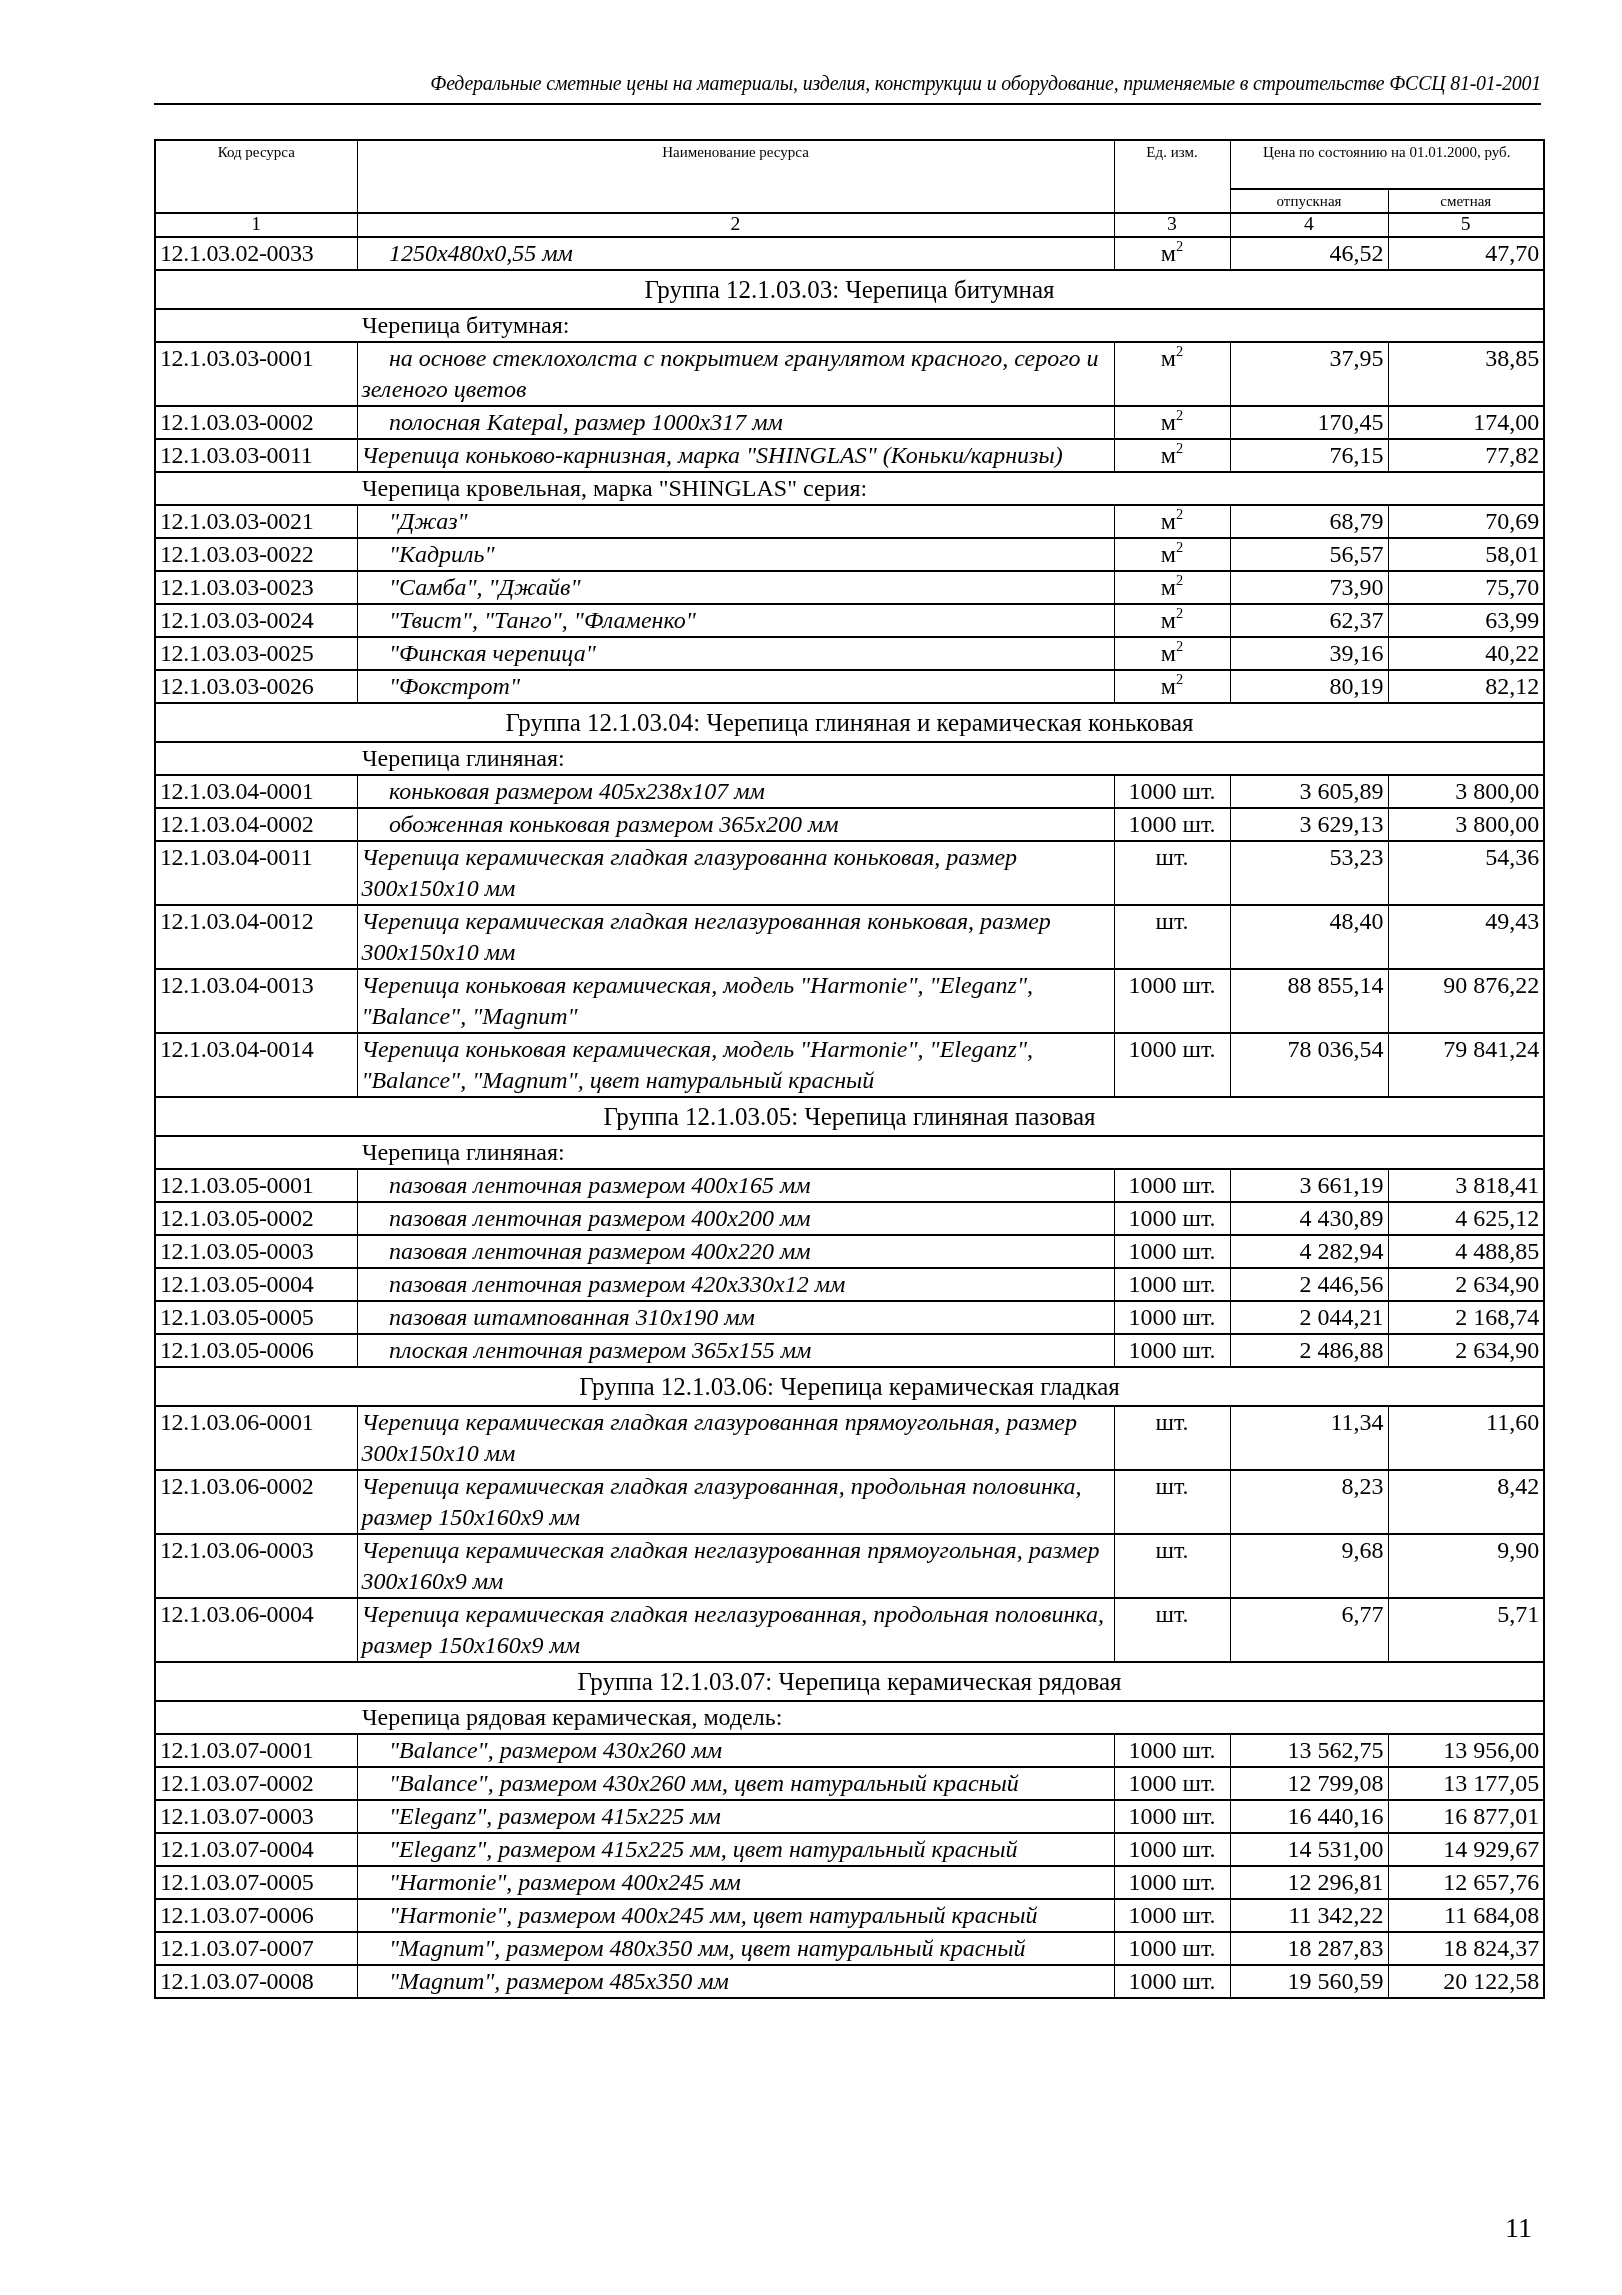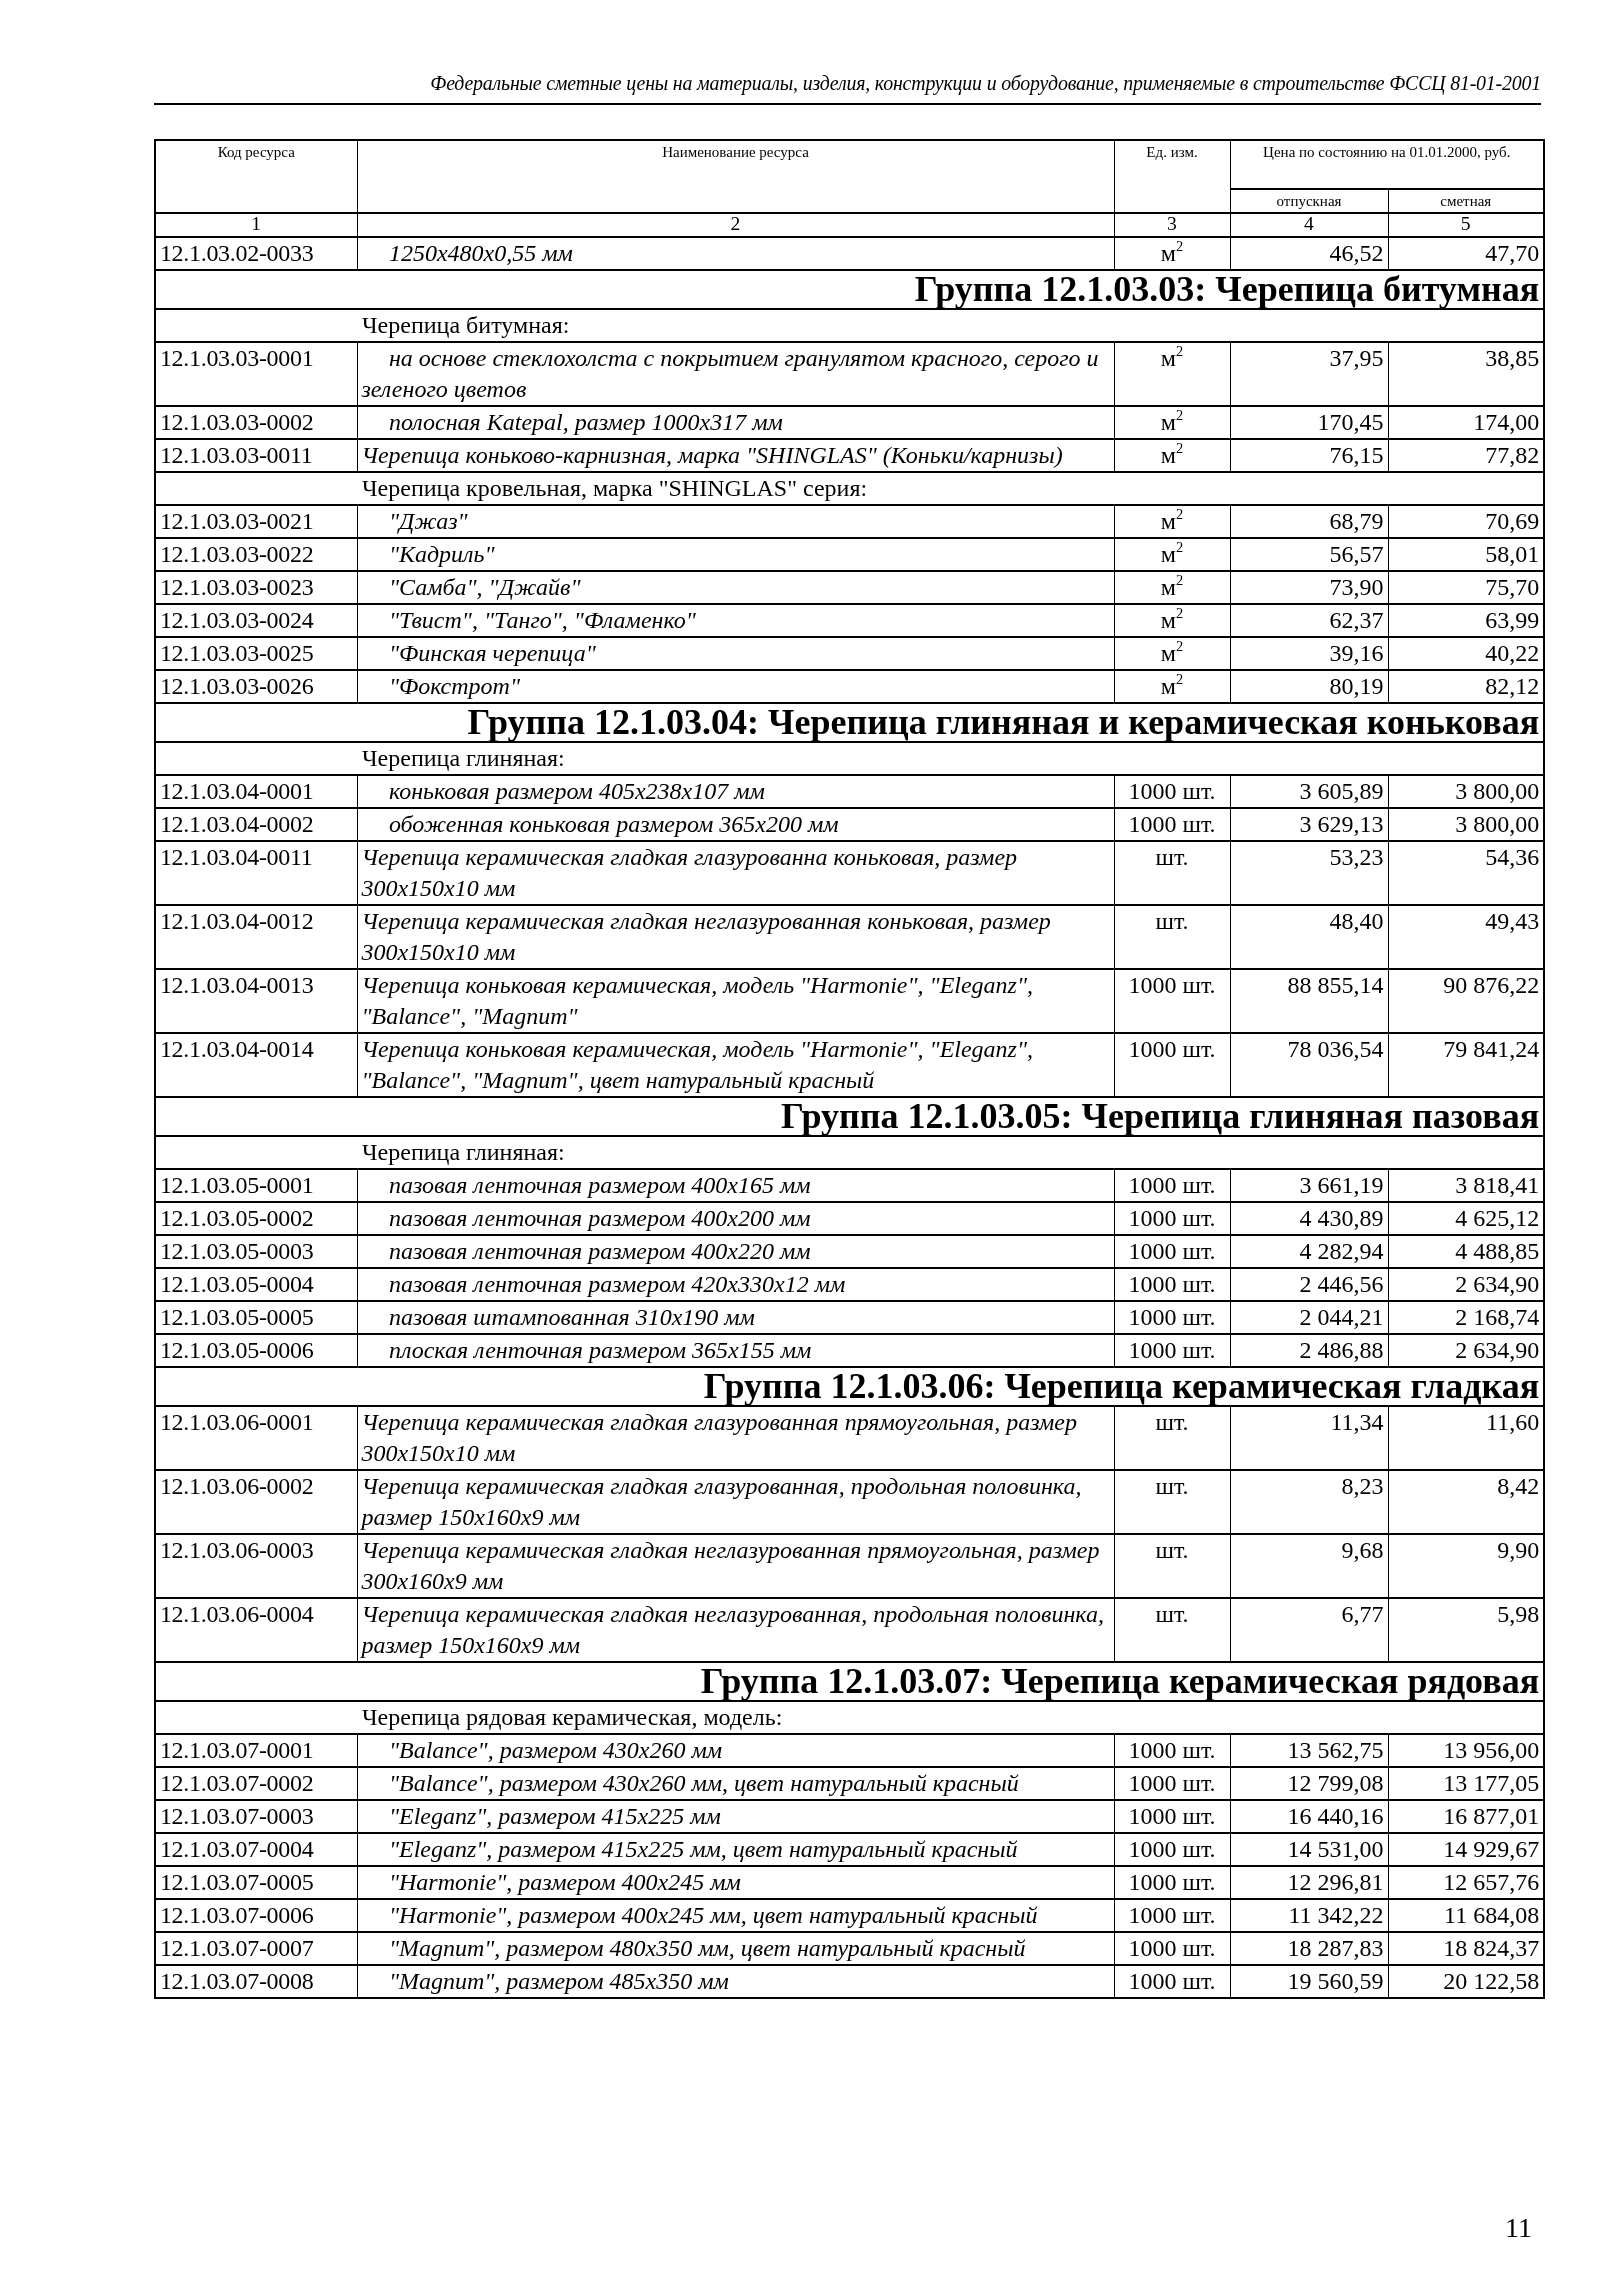--- a/index.html
+++ b/index.html
@@ -27,21 +27,21 @@
   }
   table.price-table { border:2.6px solid #000; }
   thead th { font-size:15px; line-height:22px; text-align:center; vertical-align:middle; }
   thead tr.h1 th { height:47px; }
   thead tr.h2 th { height:22px; }
   thead tr.nums td { font-size:19.6px; line-height:19.6px; text-align:center; height:22px; padding:0; }
   td.code { text-align:left; padding-left:5.2px; white-space:nowrap; letter-spacing:-0.3px;margin-left:43px; }
   td.name { text-align:left; padding-left:6.5px;font-style:italic; }
   td.unit { text-align:center; white-space:nowrap; }
   td.num { text-align:right; padding-right:3.9px; white-space:nowrap; }
-  tr.group td { text-align:right; font-weight:bold; font-size:36px; line-height:37px; }
+  tr.group td { text-align:center; font-weight:normal; font-size:25px; line-height:37px; }
   tr.subhead td.name-wide { padding-left:206px; text-align:left;margin-top:48px; }
   sup { font-size:14.4px; line-height:0; vertical-align:super; position:relative; top:-1.3px; }
   .page-number { position:absolute; left:1505px; top:2212px; font-size:28px; }
 </style>
 </head>
 <body>
 
 <div class="running-head">Федеральные сметные цены на материалы, изделия, конструкции и оборудование, применяемые в строительстве ФССЦ 81-01-2001</div>
 <div class="head-rule"></div>
 
@@ -270,21 +270,21 @@
         <td class="name"><span>Черепица керамическая гладкая неглазурованная прямоугольная, размер 300x160x9 мм</span></td>
         <td class="unit"><span>шт.</span></td>
         <td class="num">9,68</td>
         <td class="num">9,90</td>
       </tr>
       <tr>
         <td class="code">12.1.03.06-0004</td>
         <td class="name"><span>Черепица керамическая гладкая неглазурованная, продольная половинка, размер 150x160x9 мм</span></td>
         <td class="unit"><span>шт.</span></td>
         <td class="num">6,77</td>
-        <td class="num">5,98</td>
+        <td class="num">5,71</td>
       </tr>
       <tr class="group">
         <td colspan="5">Группа 12.1.03.07: Черепица керамическая рядовая</td>
       </tr>
       <tr class="subhead">
         <td colspan="5" class="name-wide">Черепица рядовая керамическая, модель:</td>
       </tr>
       <tr>
         <td class="code">12.1.03.07-0001</td>
         <td class="name indent"><span style="padding-left: 27.5px;">"Balance", размером 430x260 мм</span></td>

